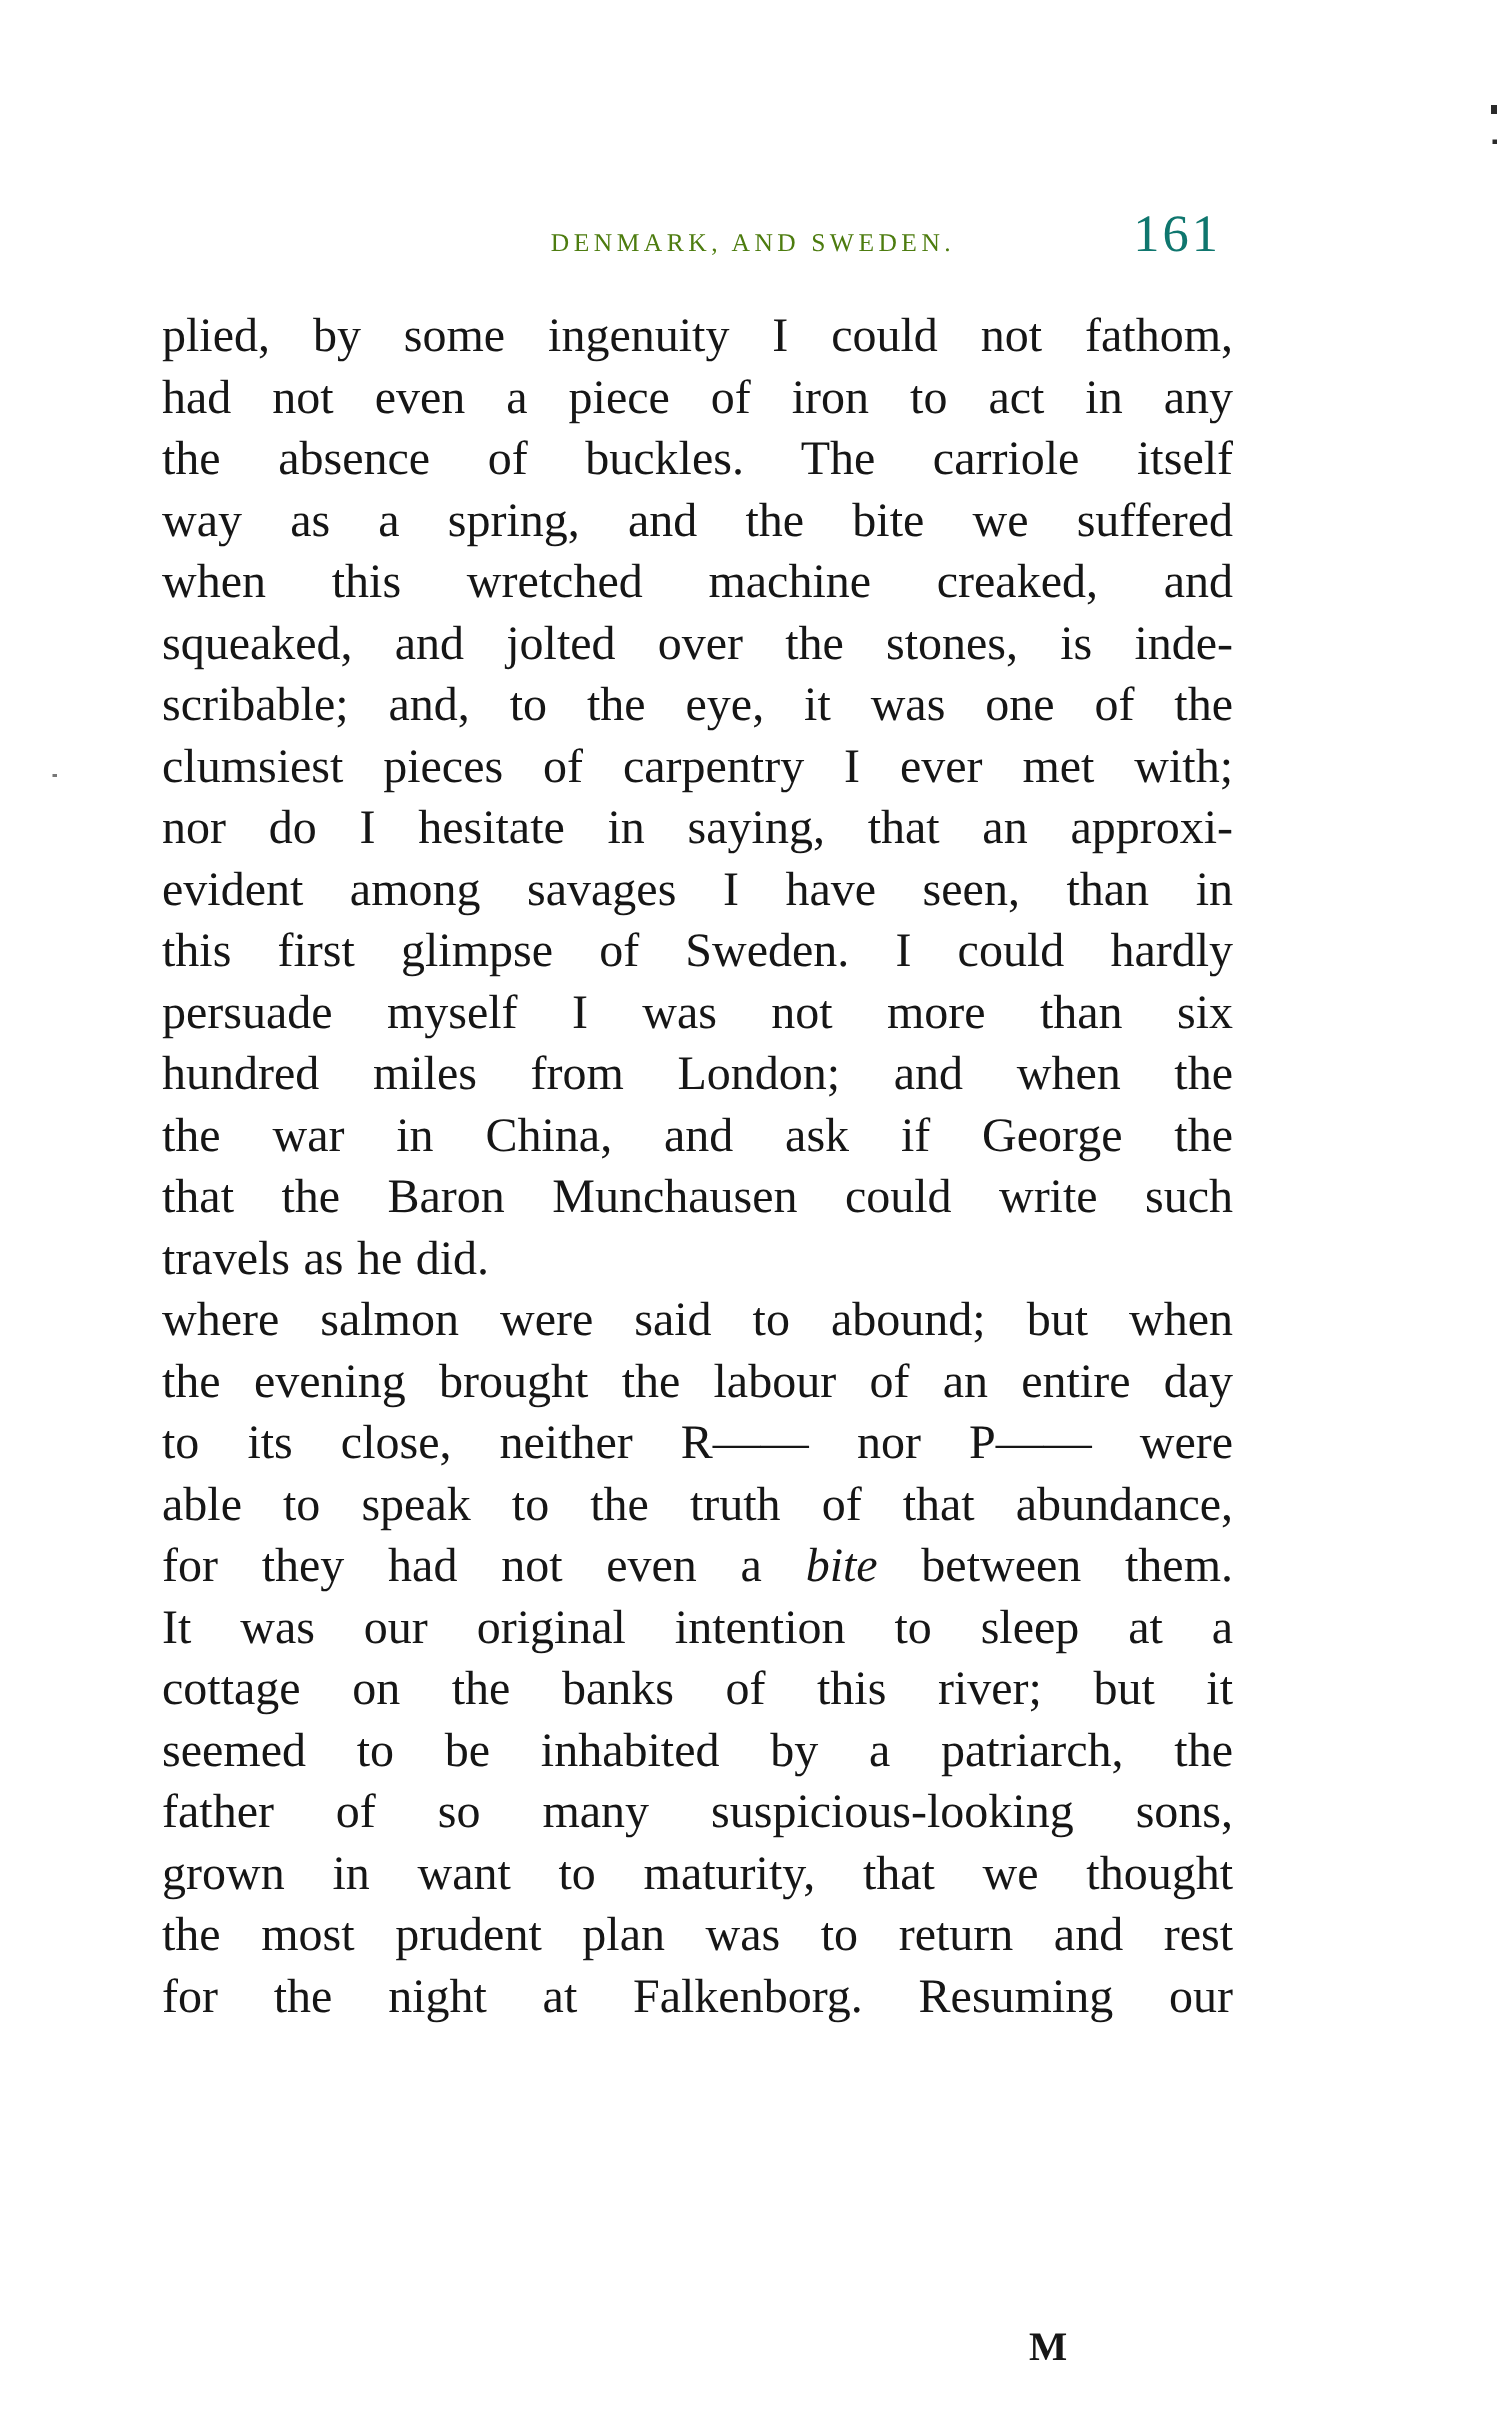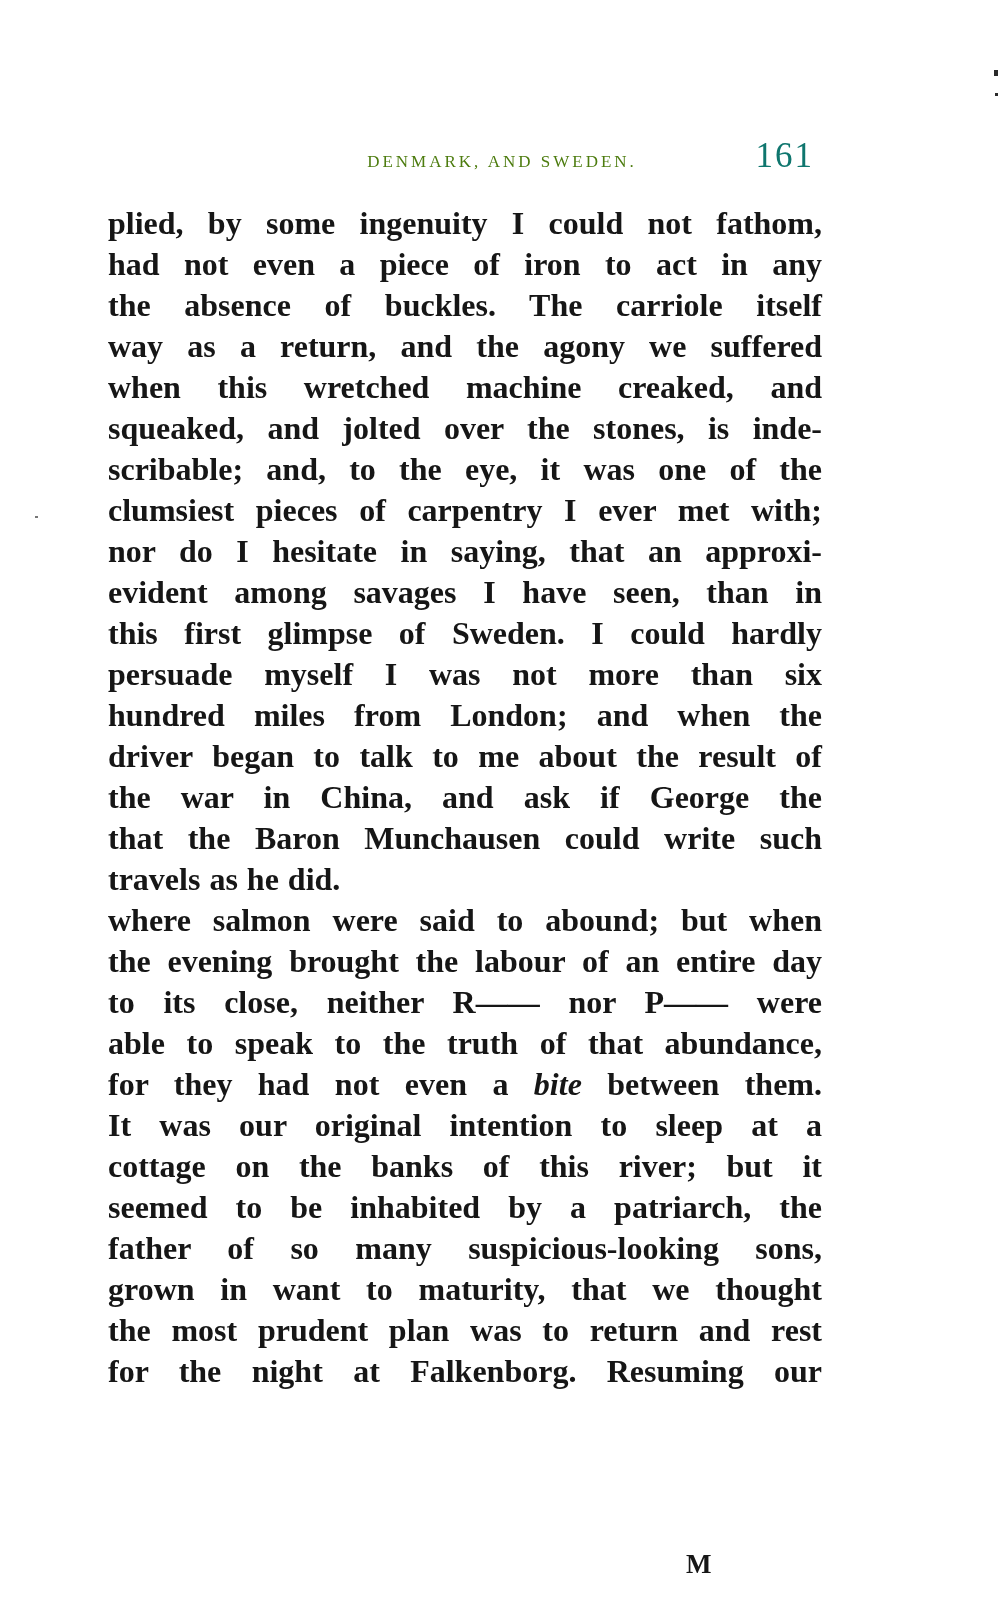--- a/index.html
+++ b/index.html
@@ -36,21 +36,20 @@
     bottom: -2px;
     font-size: 35px;
     letter-spacing: 2px;
     color: #0f766e;
   }
   .body-text {
     position: absolute;
     top: 203px;
     left: 108px;
     width: 714px;
-    font-weight: bold;
   }
   .line {
     height: 41px;
     line-height: 41px;
     font-size: 32px;
     text-align: justify;
     text-align-last: justify;
     word-spacing: 1px;
     white-space: nowrap;
     color: #161616;
@@ -81,31 +80,30 @@
     <div class="running-title">DENMARK, AND SWEDEN.</div>
     <div class="page-number">161</div>
   </div>
 
   <div class="body-text">
 
     <div>
       <div class="line">plied, by some ingenuity I could not fathom,</div>
       <div class="line">had not even a piece of iron to act in any</div>
       <div class="line">the absence of buckles. The carriole itself</div>
-      <div class="line">way as a return, and the agony we suffered</div>
+      <div class="line">way as a spring, and the bite we suffered</div>
       <div class="line">when this wretched machine creaked, and</div>
       <div class="line">squeaked, and jolted over the stones, is inde-</div>
       <div class="line">scribable; and, to the eye, it was one of the</div>
       <div class="line">clumsiest pieces of carpentry I ever met with;</div>
       <div class="line">nor do I hesitate in saying, that an approxi-</div>
       <div class="line">evident among savages I have seen, than in</div>
       <div class="line">this first glimpse of Sweden. I could hardly</div>
       <div class="line">persuade myself I was not more than six</div>
       <div class="line">hundred miles from London; and when the</div>
-      <div class="line">driver began to talk to me about the result of</div>
       <div class="line">the war in China, and ask if George the</div>
       <div class="line">that the Baron Munchausen could write such</div>
       <div class="line flush">travels as he did.</div>
     </div>
 
     <div>
       <div class="line">where salmon were said to abound; but when</div>
       <div class="line">the evening brought the labour of an entire day</div>
       <div class="line">to its close, neither R—— nor P—— were</div>
       <div class="line">able to speak to the truth of that abundance,</div>

